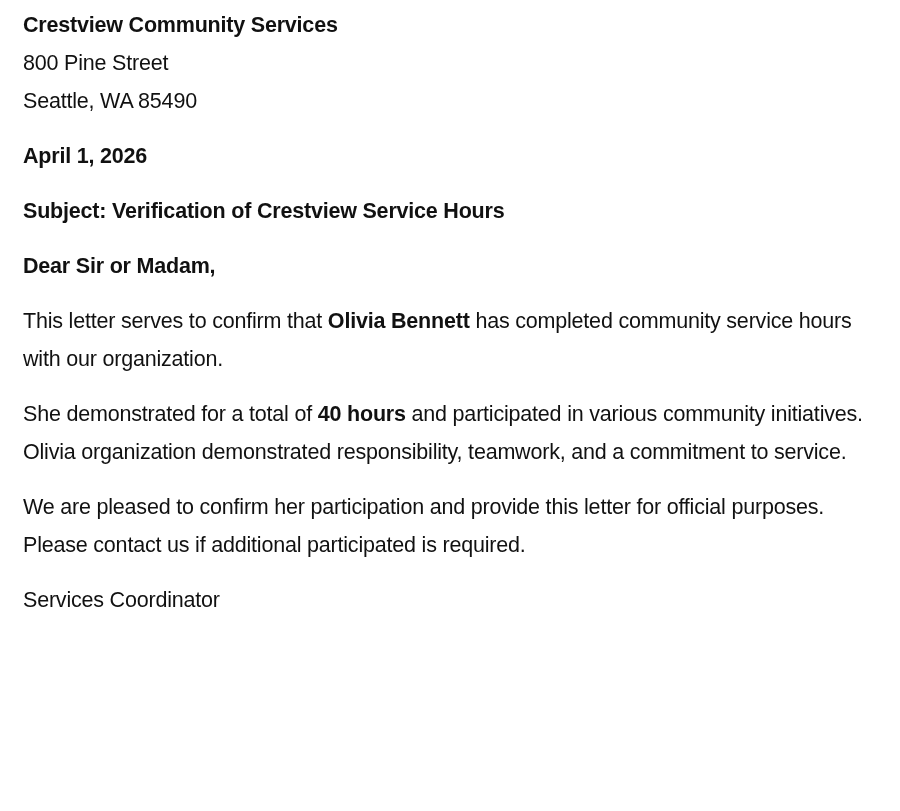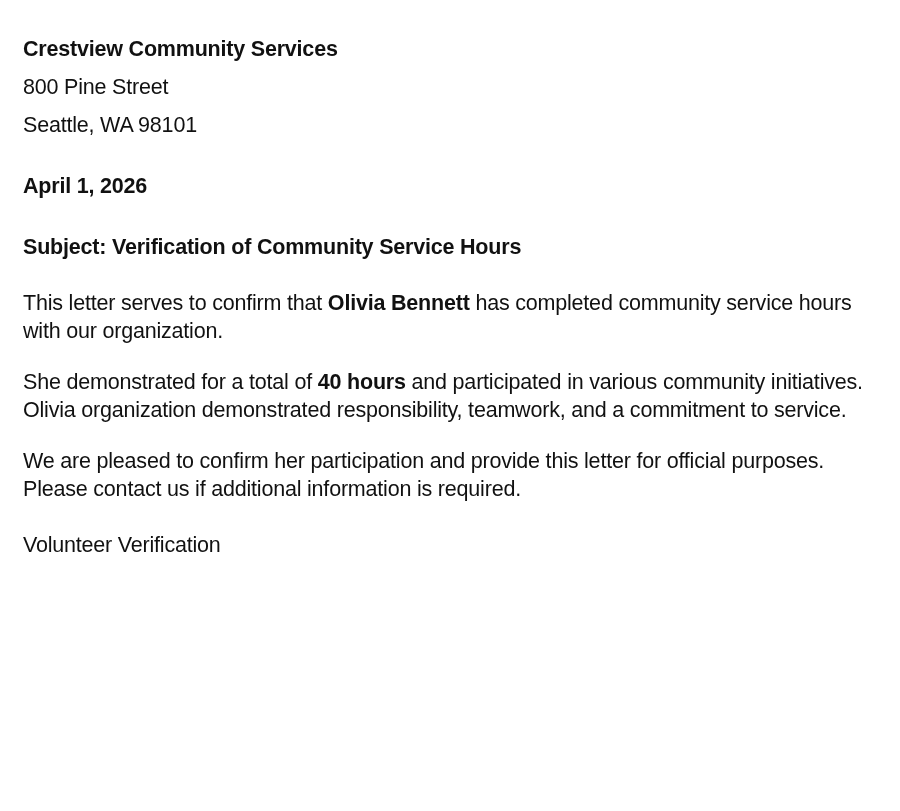--- a/index.html
+++ b/index.html
@@ -9,63 +9,64 @@
     }
     body {
       width: 900px;
       height: 811px;
       overflow: hidden;
       font-family: "Liberation Sans", "DejaVu Sans", sans-serif;
       color: #111111;
     }
     .page {
       position: relative;
-      padding: 30px 0 0 23px;
+      padding: 6px 0 0 23px;
       box-sizing: border-box;
       width: 900px;
     }
     .line {
       font-size: 21.5px;
       line-height: 38px;
       white-space: nowrap;
       letter-spacing: -0.2px;
     }
     .bold { font-weight: bold; }
     .block {
       margin: 0;
     }
-    .gap { margin-top: 23px; }
+    .gap { margin-top: 17px; }
     .para {
       font-size: 21.5px;
-      line-height: 28px;
+      line-height: 38px;
       letter-spacing: -0.2px;
       width: 860px;
     }
     .para b { font-weight: bold; }
   </style>
 </head>
 <body>
 
 <div class="page">
 
   <div class="block">
     <div class="line bold">Crestview Community Services</div>
     <div class="line">800 Pine Street</div>
-    <div class="line">Seattle, WA 98101</div>
+    <div class="line">Seattle, WA 85490</div>
   </div>
 
   <div class="line bold gap">April 1, 2026</div>
 
 
-  <div class="line bold gap">Subject: Verification of Community Service Hours</div>
+  <div class="line bold gap">Subject: Verification of Crestview Service Hours</div>
 
+  <div class="line bold gap">Dear Sir or Madam,</div>
 
   <p class="para gap block"><span>This letter serves to confirm that </span><b>Olivia Bennett</b><span> has completed community service hours with our organization.</span></p>
 
   <p class="para gap block"><span>She demonstrated for a total of </span><b>40 hours</b><span> and participated in various community initiatives. Olivia organization demonstrated responsibility, teamwork, and a commitment to service.</span></p>
 
-  <p class="para gap block">We are pleased to confirm her participation and provide this letter for official purposes. Please contact us if additional information is required.</p>
+  <p class="para gap block">We are pleased to confirm her participation and provide this letter for official purposes. Please contact us if additional participated is required.</p>
 
   <div class="block gap">
-    <div class="line">Volunteer Verification</div>
+    <div class="line">Services Coordinator</div>
   </div>
 
 </div>
 
 </body></html>

